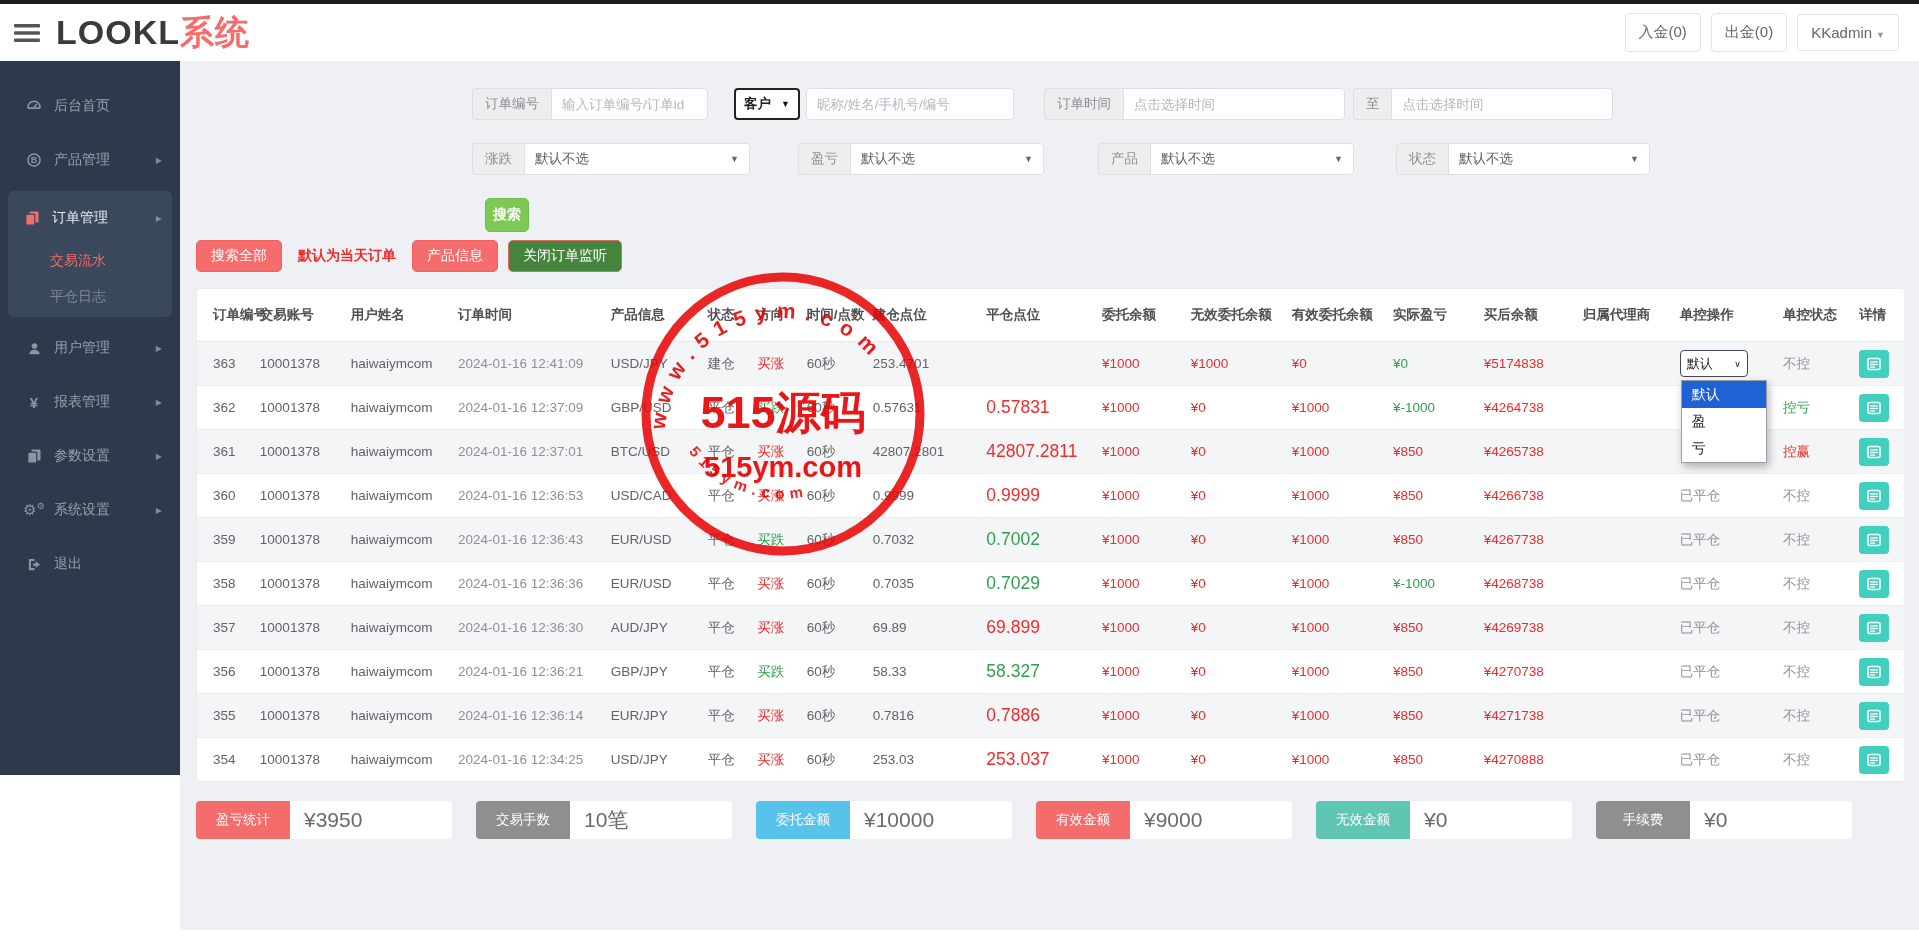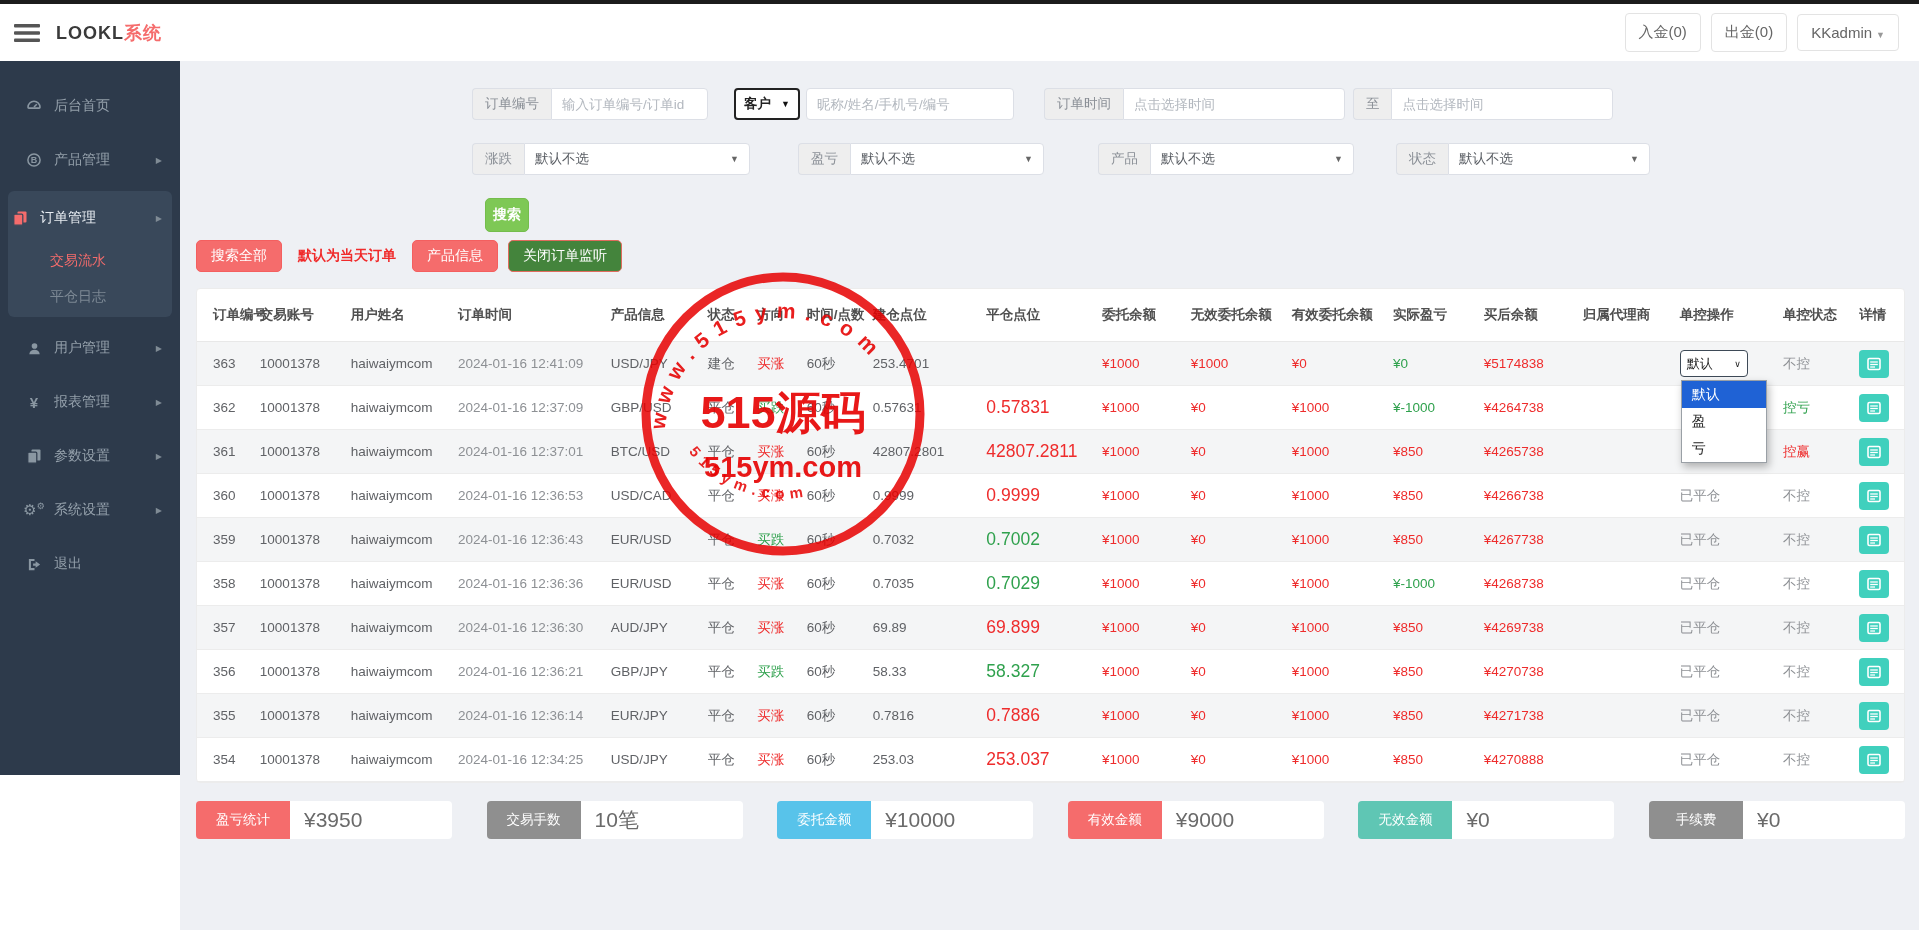--- a/index.html
+++ b/index.html
@@ -1,32 +1,32 @@
 <!DOCTYPE html>
 <html><head>
 <meta charset="utf-8">
 <style>
   * { box-sizing: border-box; margin: 0; padding: 0; }
   html,body { width: 1919px; height: 947px; background:#fff; font-family:"Liberation Sans","DejaVu Sans",sans-serif; overflow:hidden; }
   .topstrip { height:4px; background:#1c1c1c; }
   .topbar { height:57px; background:#fff; display:flex; align-items:center; padding:0 20px 0 14px; }
   .hamburger { width:26px; height:18px; display:inline-block; cursor:pointer; }
-  .logo { margin-left:16px; font-size:18px; font-weight:bold; letter-spacing:1px; color:#3a3a3a; }
+  .logo { margin-left:16px; font-size:34px; font-weight:bold; letter-spacing:1px; color:#3a3a3a; }
   .logo .red { color:#f56c6c; }
   .topbar-right { margin-left:auto; display:flex; gap:10px; align-items:center; }
   .top-btn { border:1px solid #e3e3e3; border-radius:4px; background:#fff; padding:9px 13px; font-size:15px; color:#666; cursor:pointer; }
   .caret-down { font-size:9px; color:#999; margin-left:4px; }
 
   .app { display:flex; }
   .sidebar { width:180px; height:714px; background:#2d3a4b; flex:none; padding-top:18px; color:#94a0ab; }
   .side-item { height:54px; display:flex; align-items:center; padding:0 18px 0 22px; font-size:14px; cursor:pointer; }
   .side-item .ic { width:24px; display:inline-flex; justify-content:center; margin-right:8px; color:#8a97a2; }
   .side-item .chev { margin-left:auto; font-size:8px; color:#7f8b95; }
   .active-block { background:#39485a; border-radius:6px; margin:4px 8px; padding:2px 0; }
-  .active-block .side-item { padding:0 10px 0 0; height:50px; color:#e8edf2; }
+  .active-block .side-item { padding:0 10px 0 12px; height:50px; color:#e8edf2; }
   .active-block .side-item .ic { color:#f56c6c; }
   .sub-item { height:36px; display:flex; align-items:center; padding-left:42px; font-size:14px; color:#7c8894; cursor:pointer; }
   .sub-item.on { color:#f56c6c; }
 
   .main { flex:1; height:869px; background:#eef0f4; position:relative; }
   .filters-row { display:flex; align-items:center; }
   .row1 { padding-left:292px; padding-top:27px; }
   .row2 { padding-left:292px; padding-top:23px; }
   .fgroup { display:flex; align-items:stretch; height:32px; }
   .flabel { background:#eeeeee; border:1px solid #dcdfe6; border-right:none; border-radius:4px 0 0 4px; color:#8a8f96; font-size:13.5px; display:flex; align-items:center; padding:0 12px; white-space:nowrap; }
@@ -56,21 +56,21 @@
   .c-time { color:#8d9094; }
   .big { font-size:17.5px; }
   .detail-btn { width:30px; height:28px; background:#40d0bd; border:none; border-radius:4px; cursor:pointer; display:inline-flex; align-items:center; justify-content:center; }
   .op-cell { position:relative; }
   .ctl-select { width:68px; height:27px; border:1.5px solid #3e4a57; border-radius:4px; background:#fff; display:inline-flex; align-items:center; justify-content:space-between; padding:0 6px; font-size:13px; color:#222; cursor:pointer; position:relative; }
   .ctl-select .arr { font-size:9px; color:#222; }
   .ctl-list { position:absolute; top:29px; left:0; width:86px; background:#fff; border:1px solid #9aa0a6; box-shadow:2px 4px 8px rgba(0,0,0,.28); z-index:30; }
   .ctl-opt { height:27px; display:flex; align-items:center; padding-left:10px; font-size:14px; color:#222; cursor:pointer; }
   .ctl-opt.sel { background:#1f62d5; color:#fff; }
 
-  .summary { display:flex; justify-content:space-between; margin:18px 14px 0 16px; }
+  .summary { display:flex; justify-content:flex-start; margin:18px 14px 0 16px;gap:24px; }
   .sgroup { display:flex; height:38px; }
   .slabel { min-width:94px; padding:0 12px; border-radius:4px 0 0 4px; color:#fff; font-size:13.5px; display:flex; align-items:center; justify-content:center; white-space:nowrap; }
   .svalue { width:162px; background:#fff; border-radius:0 4px 4px 0; display:flex; align-items:center; padding-left:14px; font-size:21px; color:#6a6a6a; }
 
   .stamp { position:absolute; left:633px; top:264px; z-index:5; pointer-events:none; }
 </style>
 </head>
 <body>
 
 <div class="topstrip"></div>

